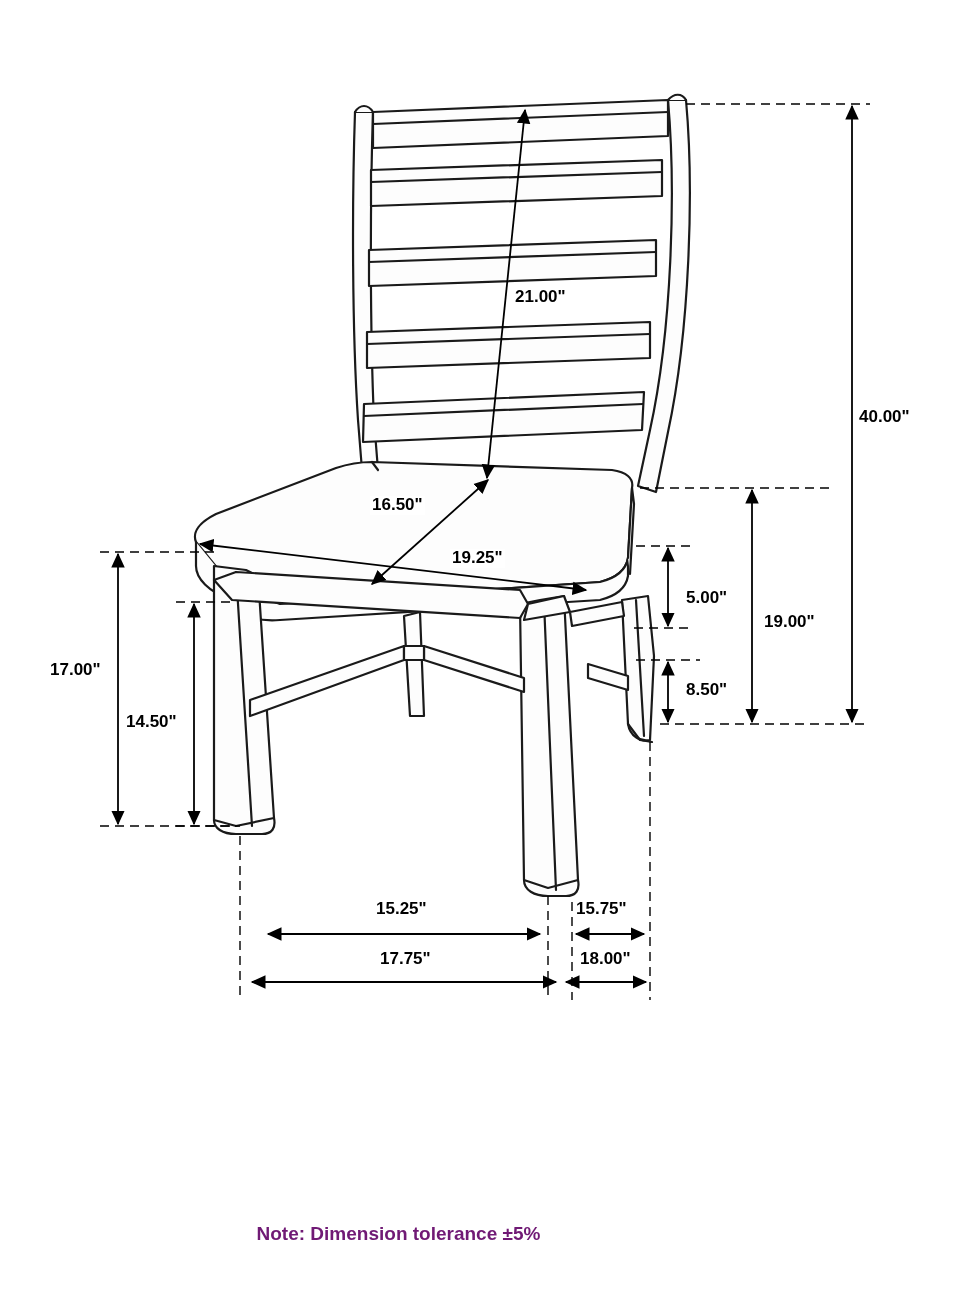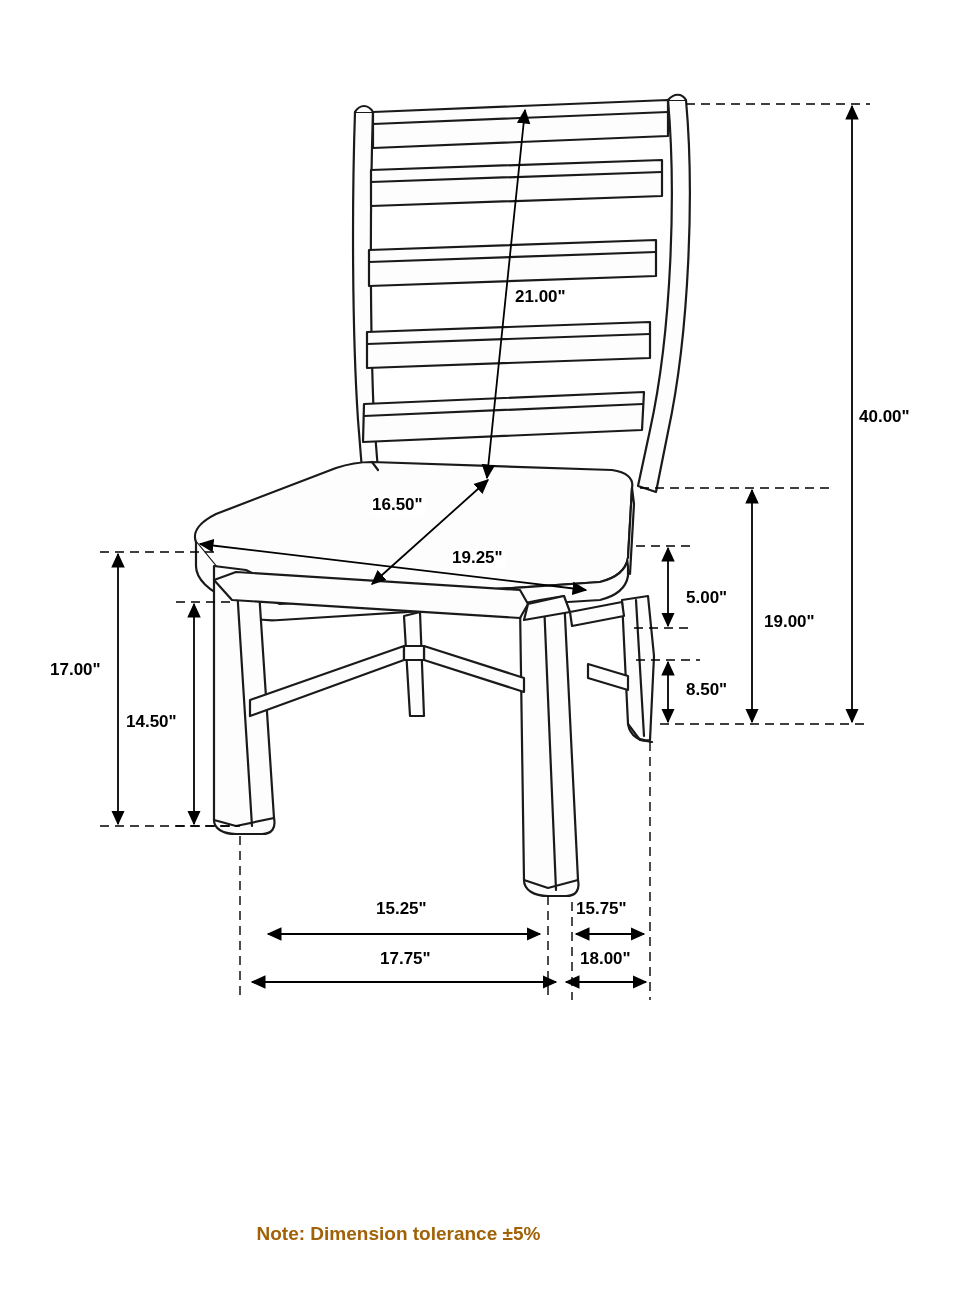--- a/index.html
+++ b/index.html
@@ -41,21 +41,21 @@
   }
   .note {
     position: absolute;
     left: 0;
     top: 1223px;
     width: 797px;
     text-align: center;
     font-family: "Liberation Sans", sans-serif;
     font-weight: bold;
     font-size: 19px;
-    color: #a16207;
+    color: #701a75;
   }
 </style>
 </head>
 <body>
 
 <div id="diagram-root">
 
   <svg class="drawing" viewBox="0 0 965 1297" xmlns="http://www.w3.org/2000/svg">
 
     <g fill="none" stroke="#1a1a1a" stroke-width="2.2" stroke-linejoin="round" stroke-linecap="round">

